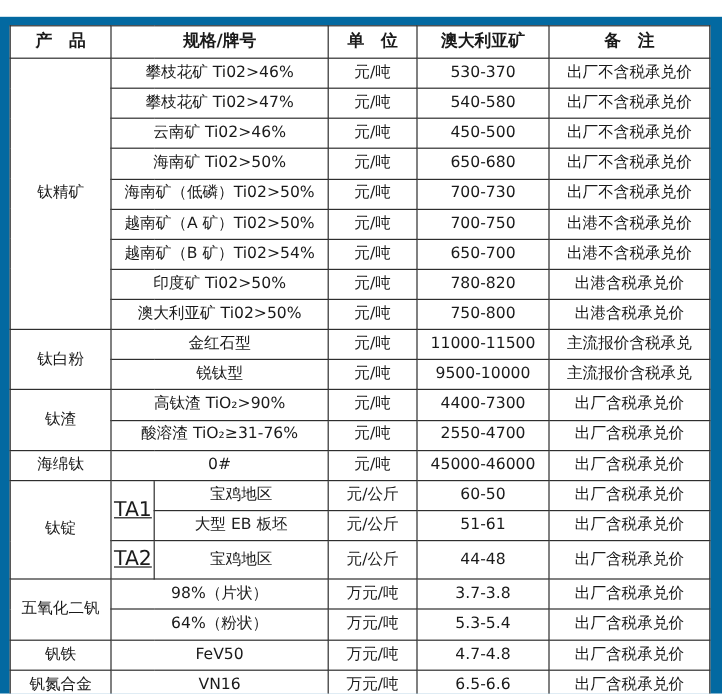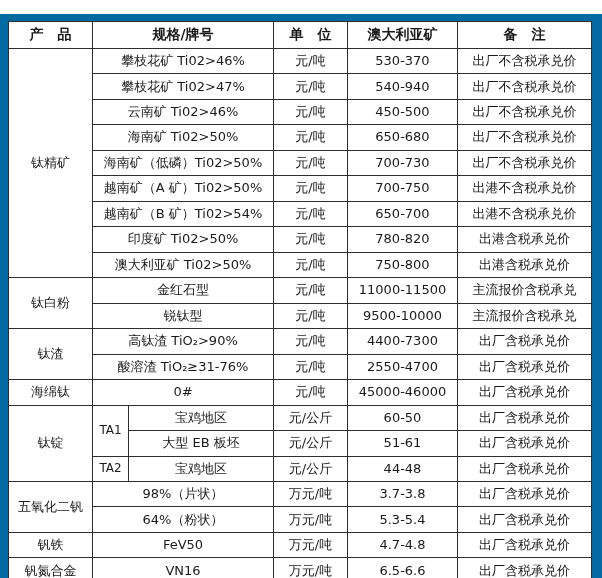--- a/index.html
+++ b/index.html
@@ -39,21 +39,22 @@
     overflow: hidden;
     white-space: nowrap;
     background: #ffffff;
   }
   table.price-table th {
     font-weight: bold;
     font-size: 14px;
     height: 26px;
   }
   table.price-table td.ta-cell {
-    font-size: 12px;
+    font-size: 17px;
+    text-decoration: underline;
   }
 </style>
 </head>
 <body>
 
 <div class="page">
   <table class="price-table">
     <colgroup>
       <col style="width:84px">
       <col style="width:36px">
@@ -76,21 +77,21 @@
       <tr>
         <td rowspan="9">钛精矿</td>
         <td colspan="2">攀枝花矿 Ti02&gt;46%</td>
         <td>元/吨</td>
         <td>530-370</td>
         <td>出厂不含税承兑价</td>
       </tr>
       <tr>
         <td colspan="2">攀枝花矿 Ti02&gt;47%</td>
         <td>元/吨</td>
-        <td>540-940</td>
+        <td>540-580</td>
         <td>出厂不含税承兑价</td>
       </tr>
       <tr>
         <td colspan="2">云南矿 Ti02&gt;46%</td>
         <td>元/吨</td>
         <td>450-500</td>
         <td>出厂不含税承兑价</td>
       </tr>
       <tr>
         <td colspan="2">海南矿 Ti02&gt;50%</td>

